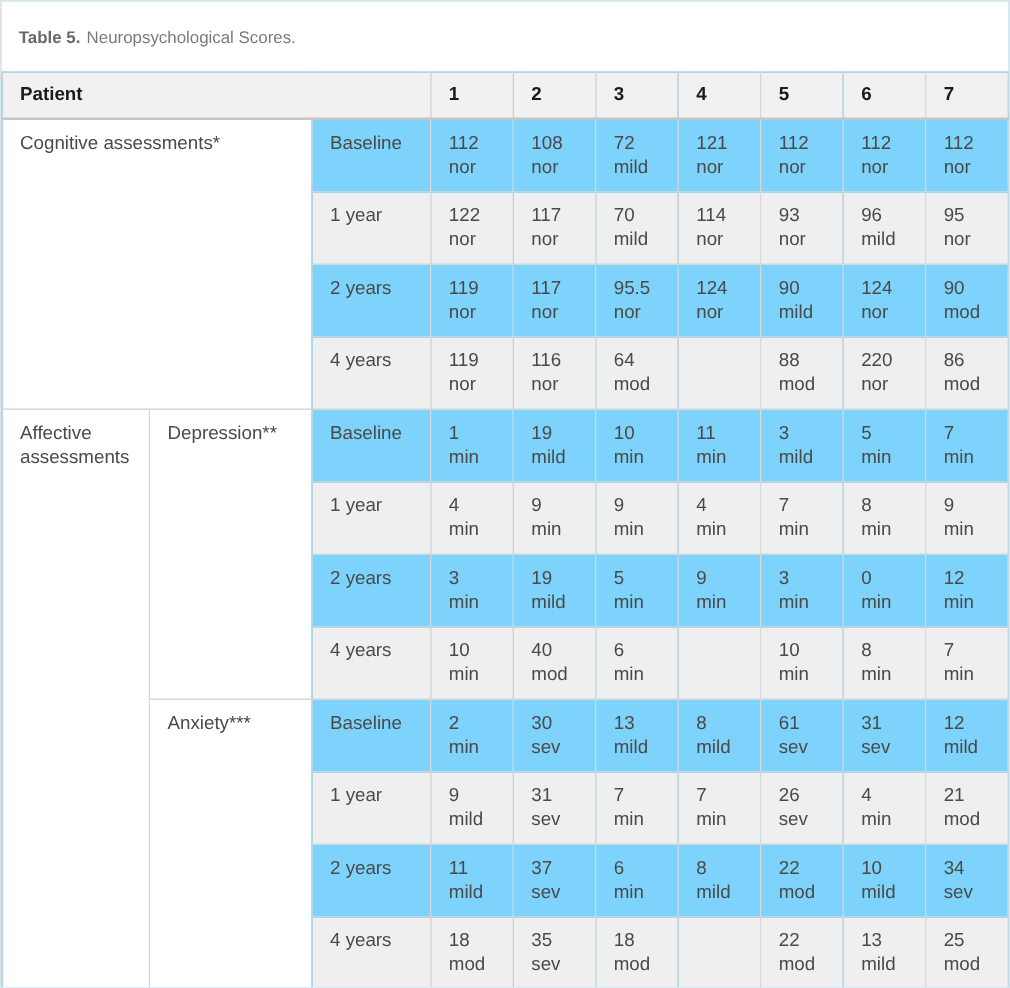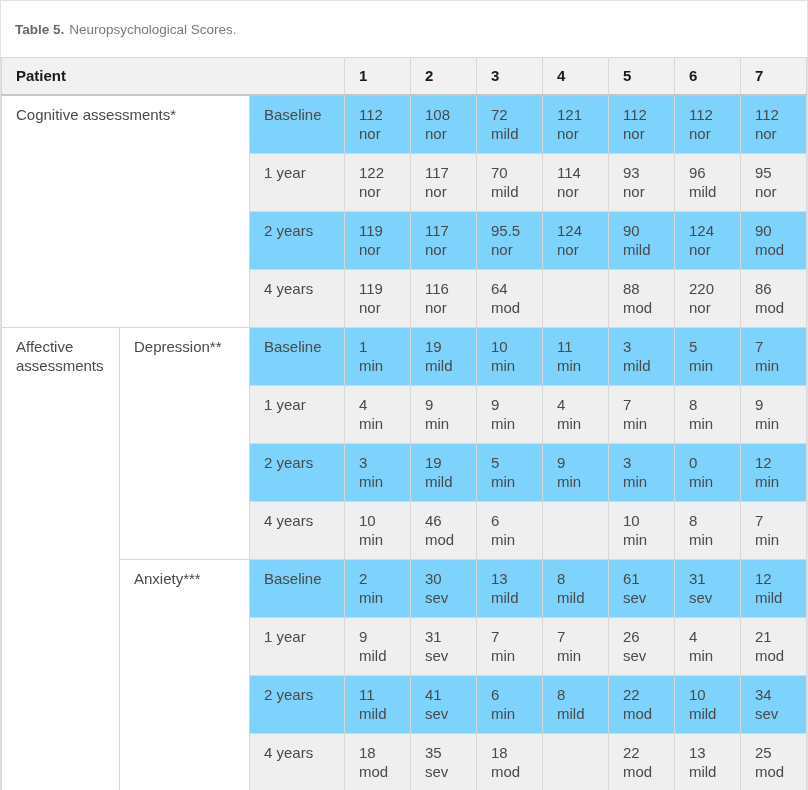--- a/index.html
+++ b/index.html
@@ -317,21 +317,21 @@
             <span class="l">min</span>
           </td>
       </tr>
       <tr class="alt">
         <td class="tp">4 years</td>
         <td>
             <span class="v">10</span>
             <span class="l">min</span>
           </td>
         <td>
-            <span class="v">46</span>
+            <span class="v">40</span>
             <span class="l">mod</span>
           </td>
         <td>
             <span class="v">6</span>
             <span class="l">min</span>
           </td>
         <td>
             <span class="v"></span>
             <span class="l"></span>
           </td>
@@ -411,21 +411,21 @@
             <span class="l">mod</span>
           </td>
       </tr>
       <tr>
         <td class="tp">2 years</td>
         <td>
             <span class="v">11</span>
             <span class="l">mild</span>
           </td>
         <td>
-            <span class="v">41</span>
+            <span class="v">37</span>
             <span class="l">sev</span>
           </td>
         <td>
             <span class="v">6</span>
             <span class="l">min</span>
           </td>
         <td>
             <span class="v">8</span>
             <span class="l">mild</span>
           </td>

